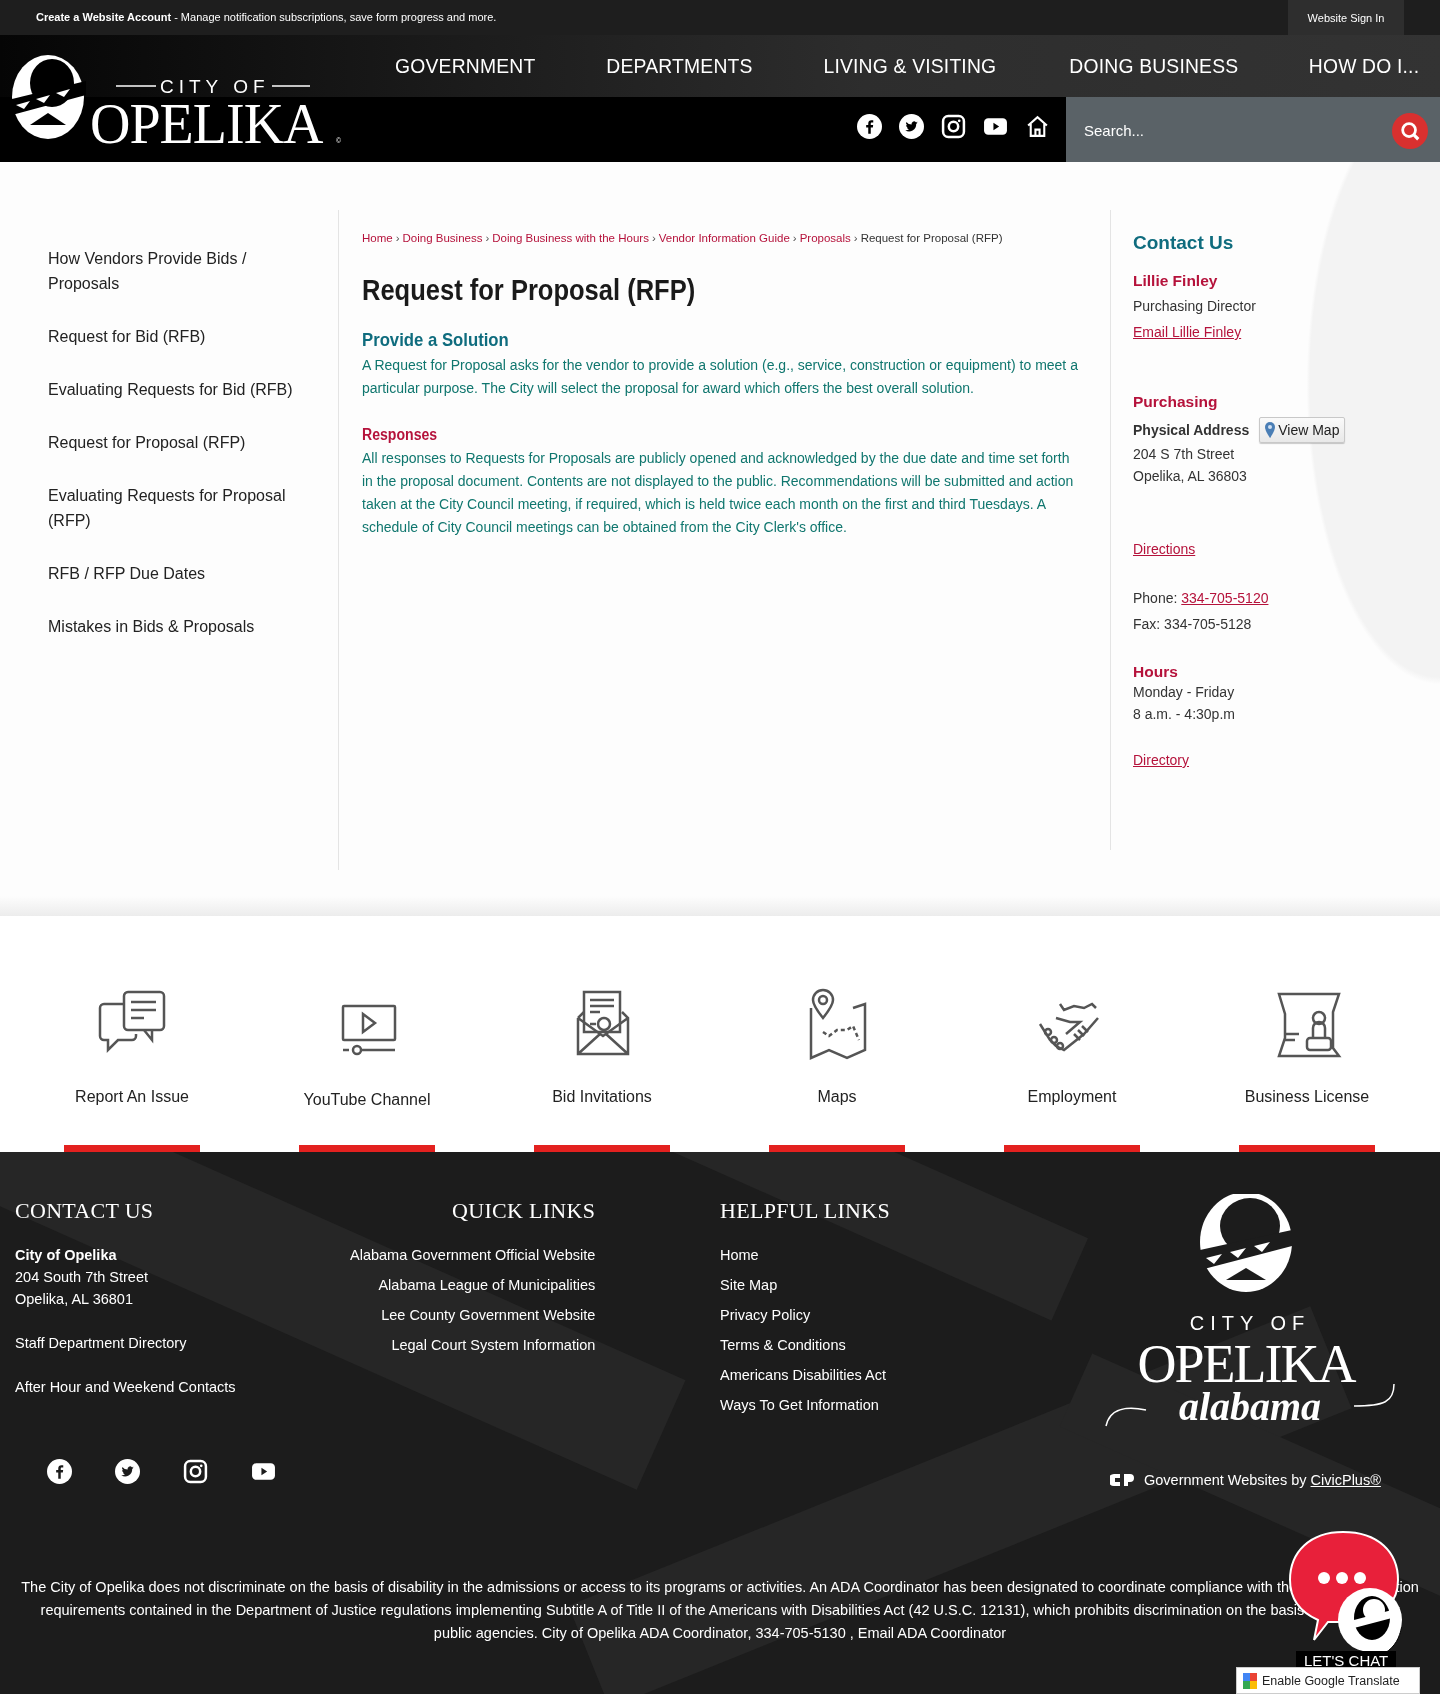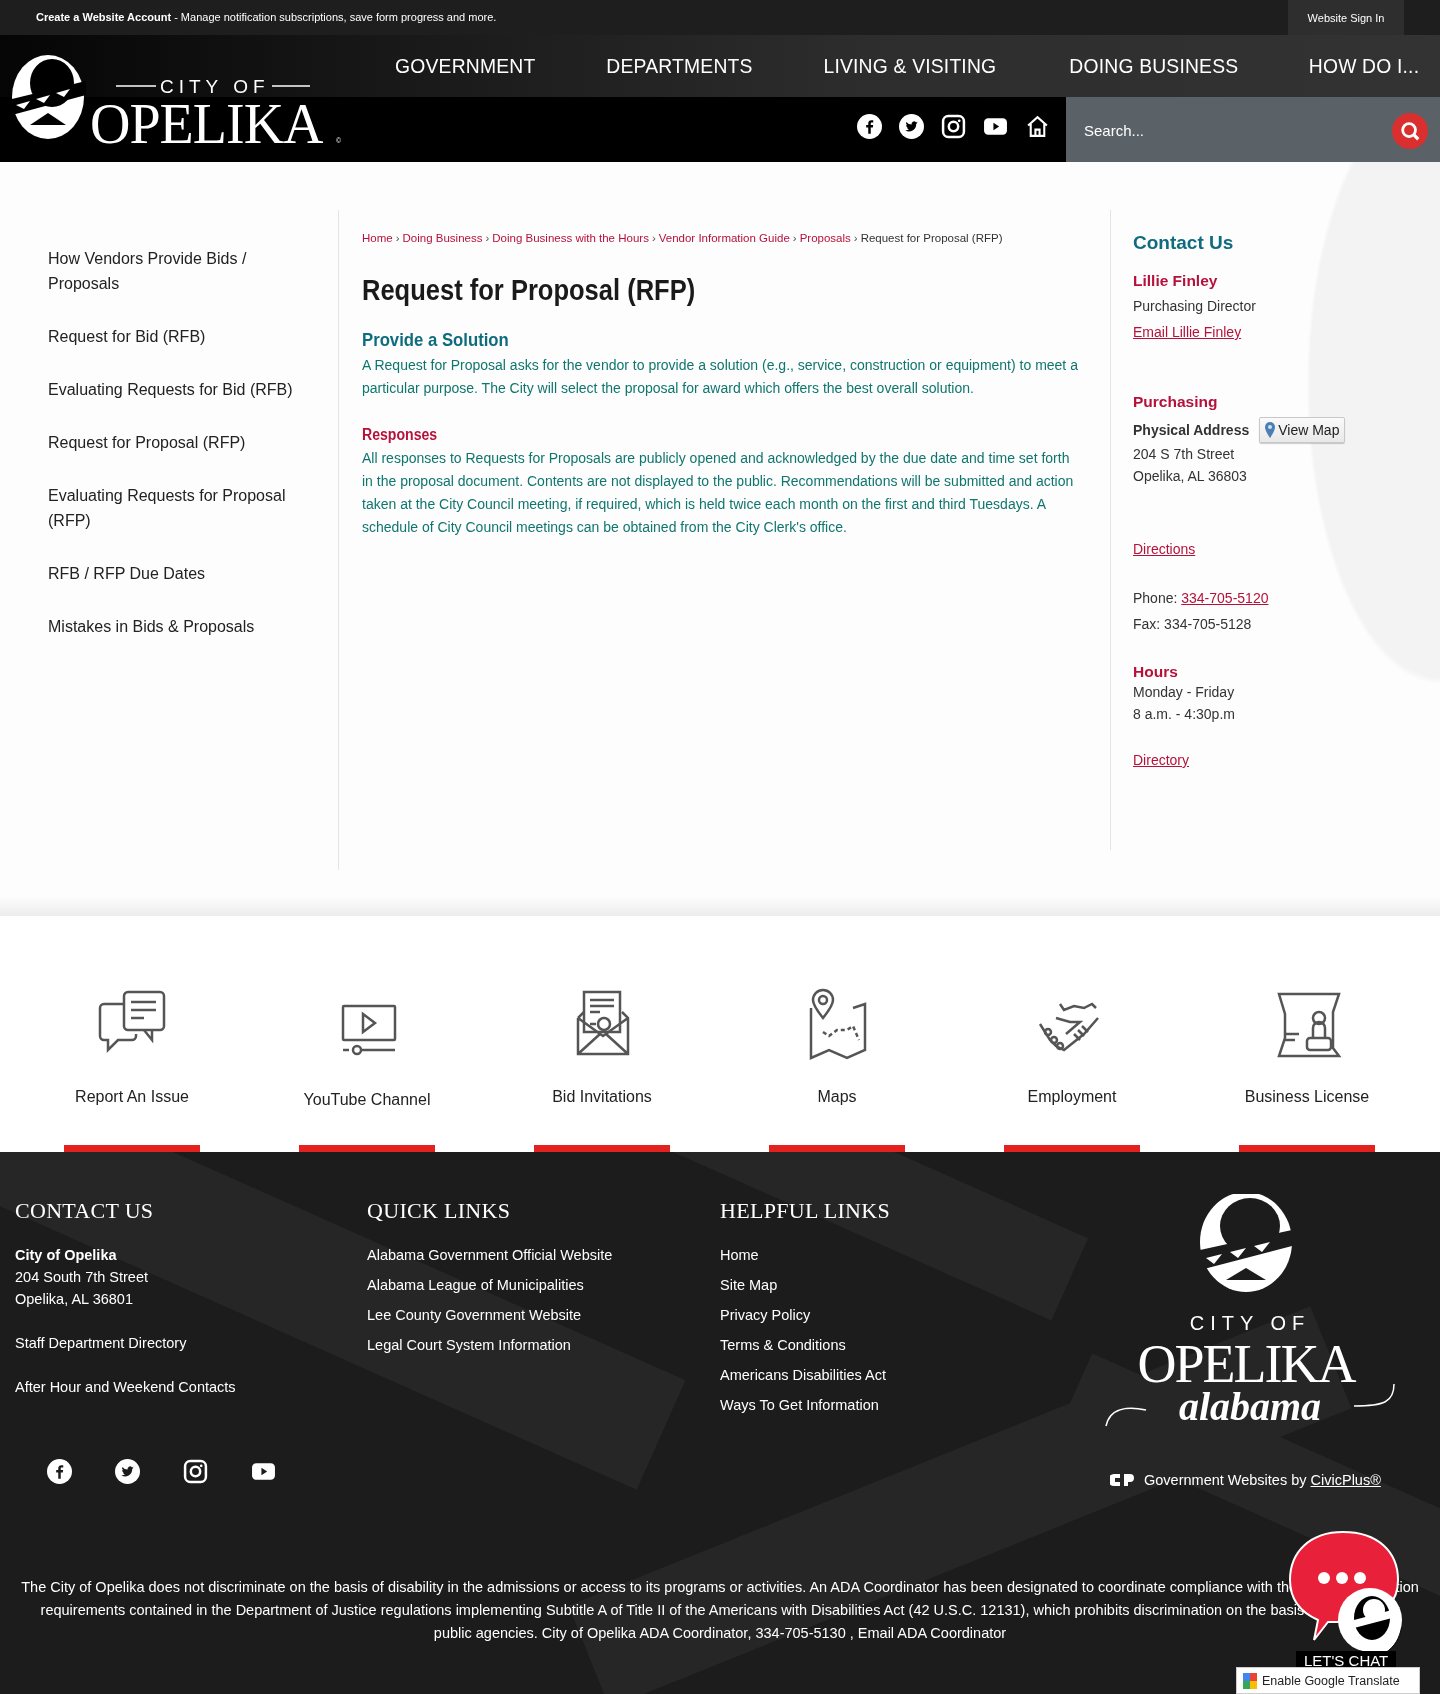--- a/index.html
+++ b/index.html
@@ -317,21 +317,21 @@
         </svg>
       </span>
     <span>
         <svg width="25" height="25" viewBox="0 0 24 24">
           <rect x="1" y="4" width="22" height="16" rx="4" fill="#fff"></rect>
           <path d="M10 8.5v7l5.5-3.5z" fill="#1c1c1c"></path>
         </svg>
       </span>
   </div>
 
-  <div class="fcol" style="left:367px;">
+  <div class="fcol" style="left:350px;text-align:right;">
     <h3>QUICK LINKS</h3>
     <a class="fl">Alabama Government Official Website</a>
     <a class="fl">Alabama League of Municipalities</a>
     <a class="fl">Lee County Government Website</a>
     <a class="fl">Legal Court System Information</a>
   </div>
 
   <div class="fcol" style="left:720px;">
     <h3>HELPFUL LINKS</h3>
     <a class="fl">Home</a>

